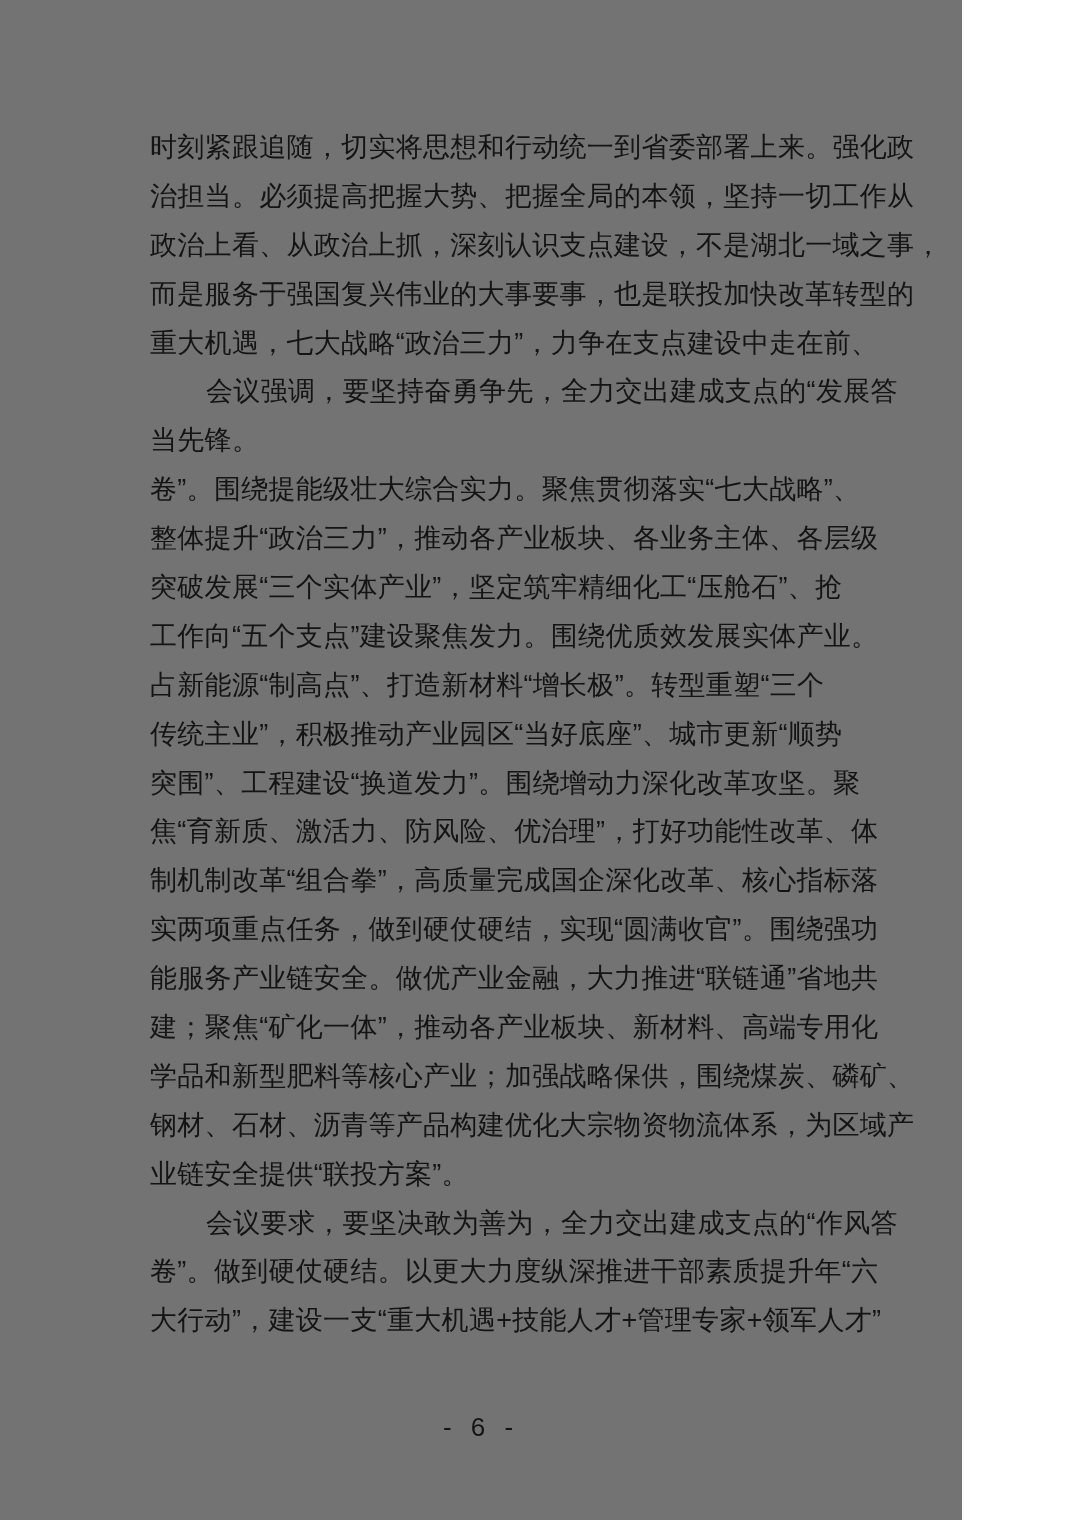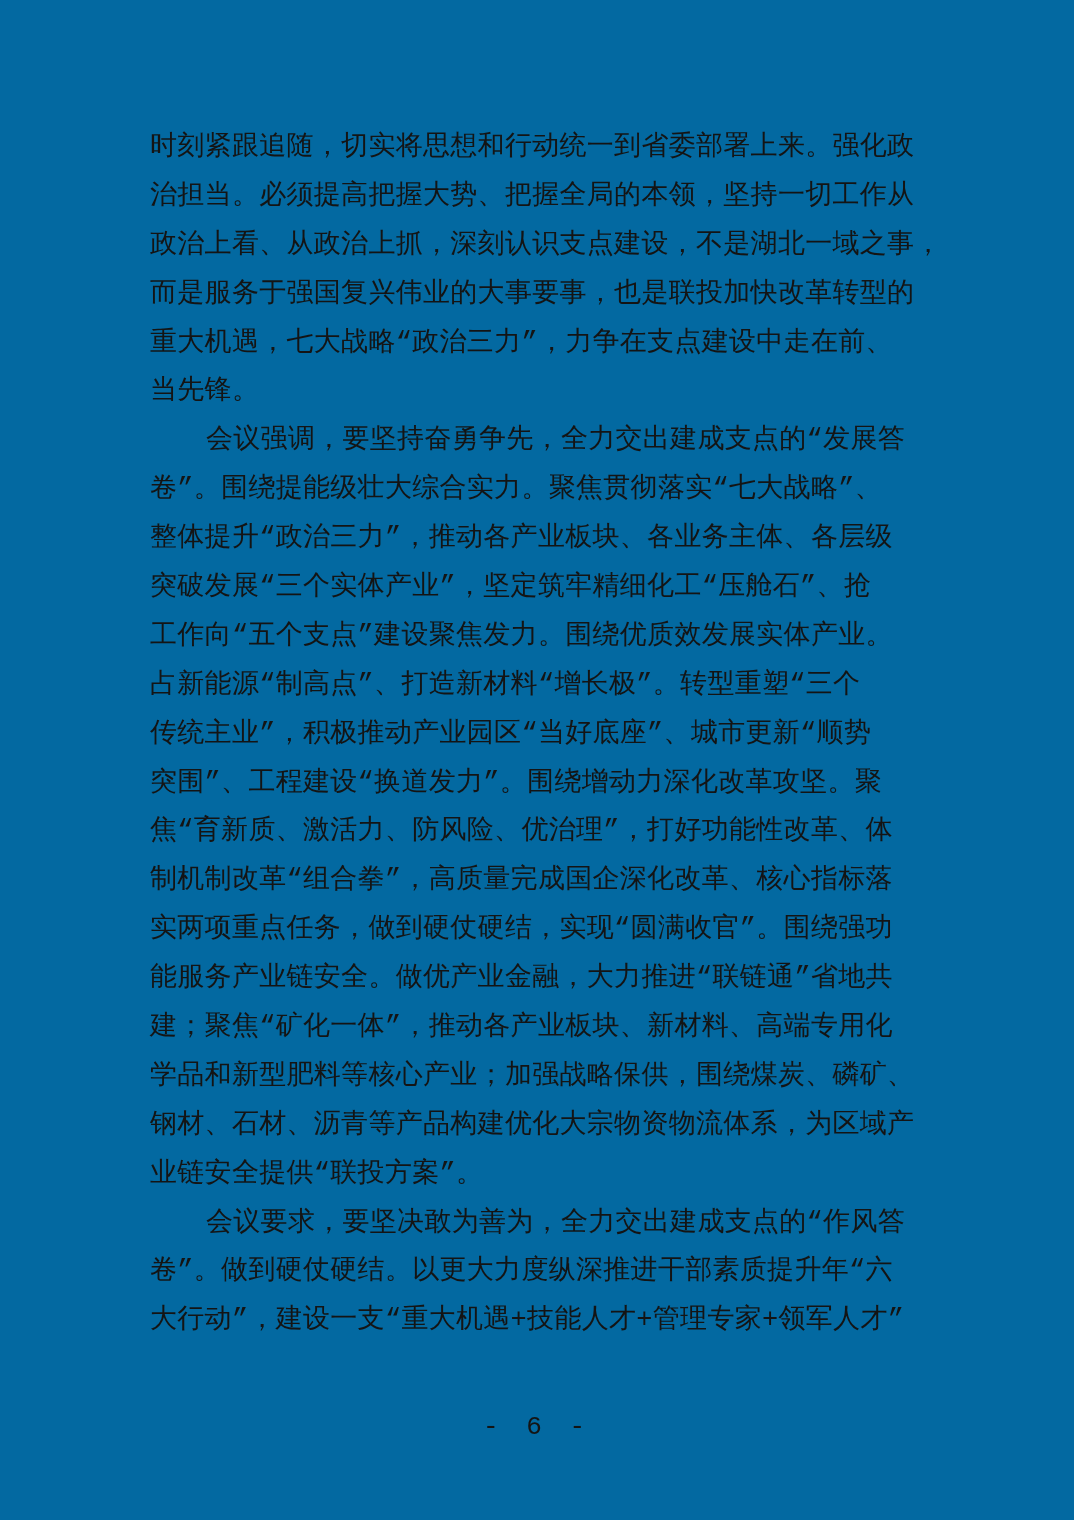--- a/index.html
+++ b/index.html
@@ -2,25 +2,25 @@
 <html><head>
 <meta charset="utf-8">
 <style>
   html, body {
     margin: 0;
     padding: 0;
     background: #ffffff;
   }
   .page {
     position: relative;
-    width: 1074px;
+    width: 962px;
     height: 1520px;
-    background: #0369a1;
+    background: #737373;
     overflow: hidden;
-    font-family: Liberation Mono, monospace;
+    font-family: Liberation Sans, sans-serif;
     color: #141414;
   }
   .text-body {
     position: absolute;
     left: 150px;
     top: 123px;
     width: 775px;
   }
   .line {
     height: 48.9px;
@@ -48,22 +48,22 @@
 </head>
 <body>
 
 <div class="page">
   <div class="text-body">
       <div class="line">时刻紧跟追随，切实将思想和行动统一到省委部署上来。强化政</div>
       <div class="line">治担当。必须提高把握大势、把握全局的本领，坚持一切工作从</div>
       <div class="line">政治上看、从政治上抓，深刻认识支点建设，不是湖北一域之事，</div>
       <div class="line">而是服务于强国复兴伟业的大事要事，也是联投加快改革转型的</div>
       <div class="line">重大机遇，七大战略“政治三力”，力争在支点建设中走在前、</div>
+      <div class="line indent">会议强调，要坚持奋勇争先，全力交出建成支点的“发展答</div>
       <div class="line">当先锋。</div>
-      <div class="line indent">会议强调，要坚持奋勇争先，全力交出建成支点的“发展答</div>
       <div class="line">卷”。围绕提能级壮大综合实力。聚焦贯彻落实“七大战略”、</div>
       <div class="line">整体提升“政治三力”，推动各产业板块、各业务主体、各层级</div>
       <div class="line">突破发展“三个实体产业”，坚定筑牢精细化工“压舱石”、抢</div>
       <div class="line">工作向“五个支点”建设聚焦发力。围绕优质效发展实体产业。</div>
       <div class="line">占新能源“制高点”、打造新材料“增长极”。转型重塑“三个</div>
       <div class="line">传统主业”，积极推动产业园区“当好底座”、城市更新“顺势</div>
       <div class="line">突围”、工程建设“换道发力”。围绕增动力深化改革攻坚。聚</div>
       <div class="line">焦“育新质、激活力、防风险、优治理”，打好功能性改革、体</div>
       <div class="line">制机制改革“组合拳”，高质量完成国企深化改革、核心指标落</div>
       <div class="line">实两项重点任务，做到硬仗硬结，实现“圆满收官”。围绕强功</div>

